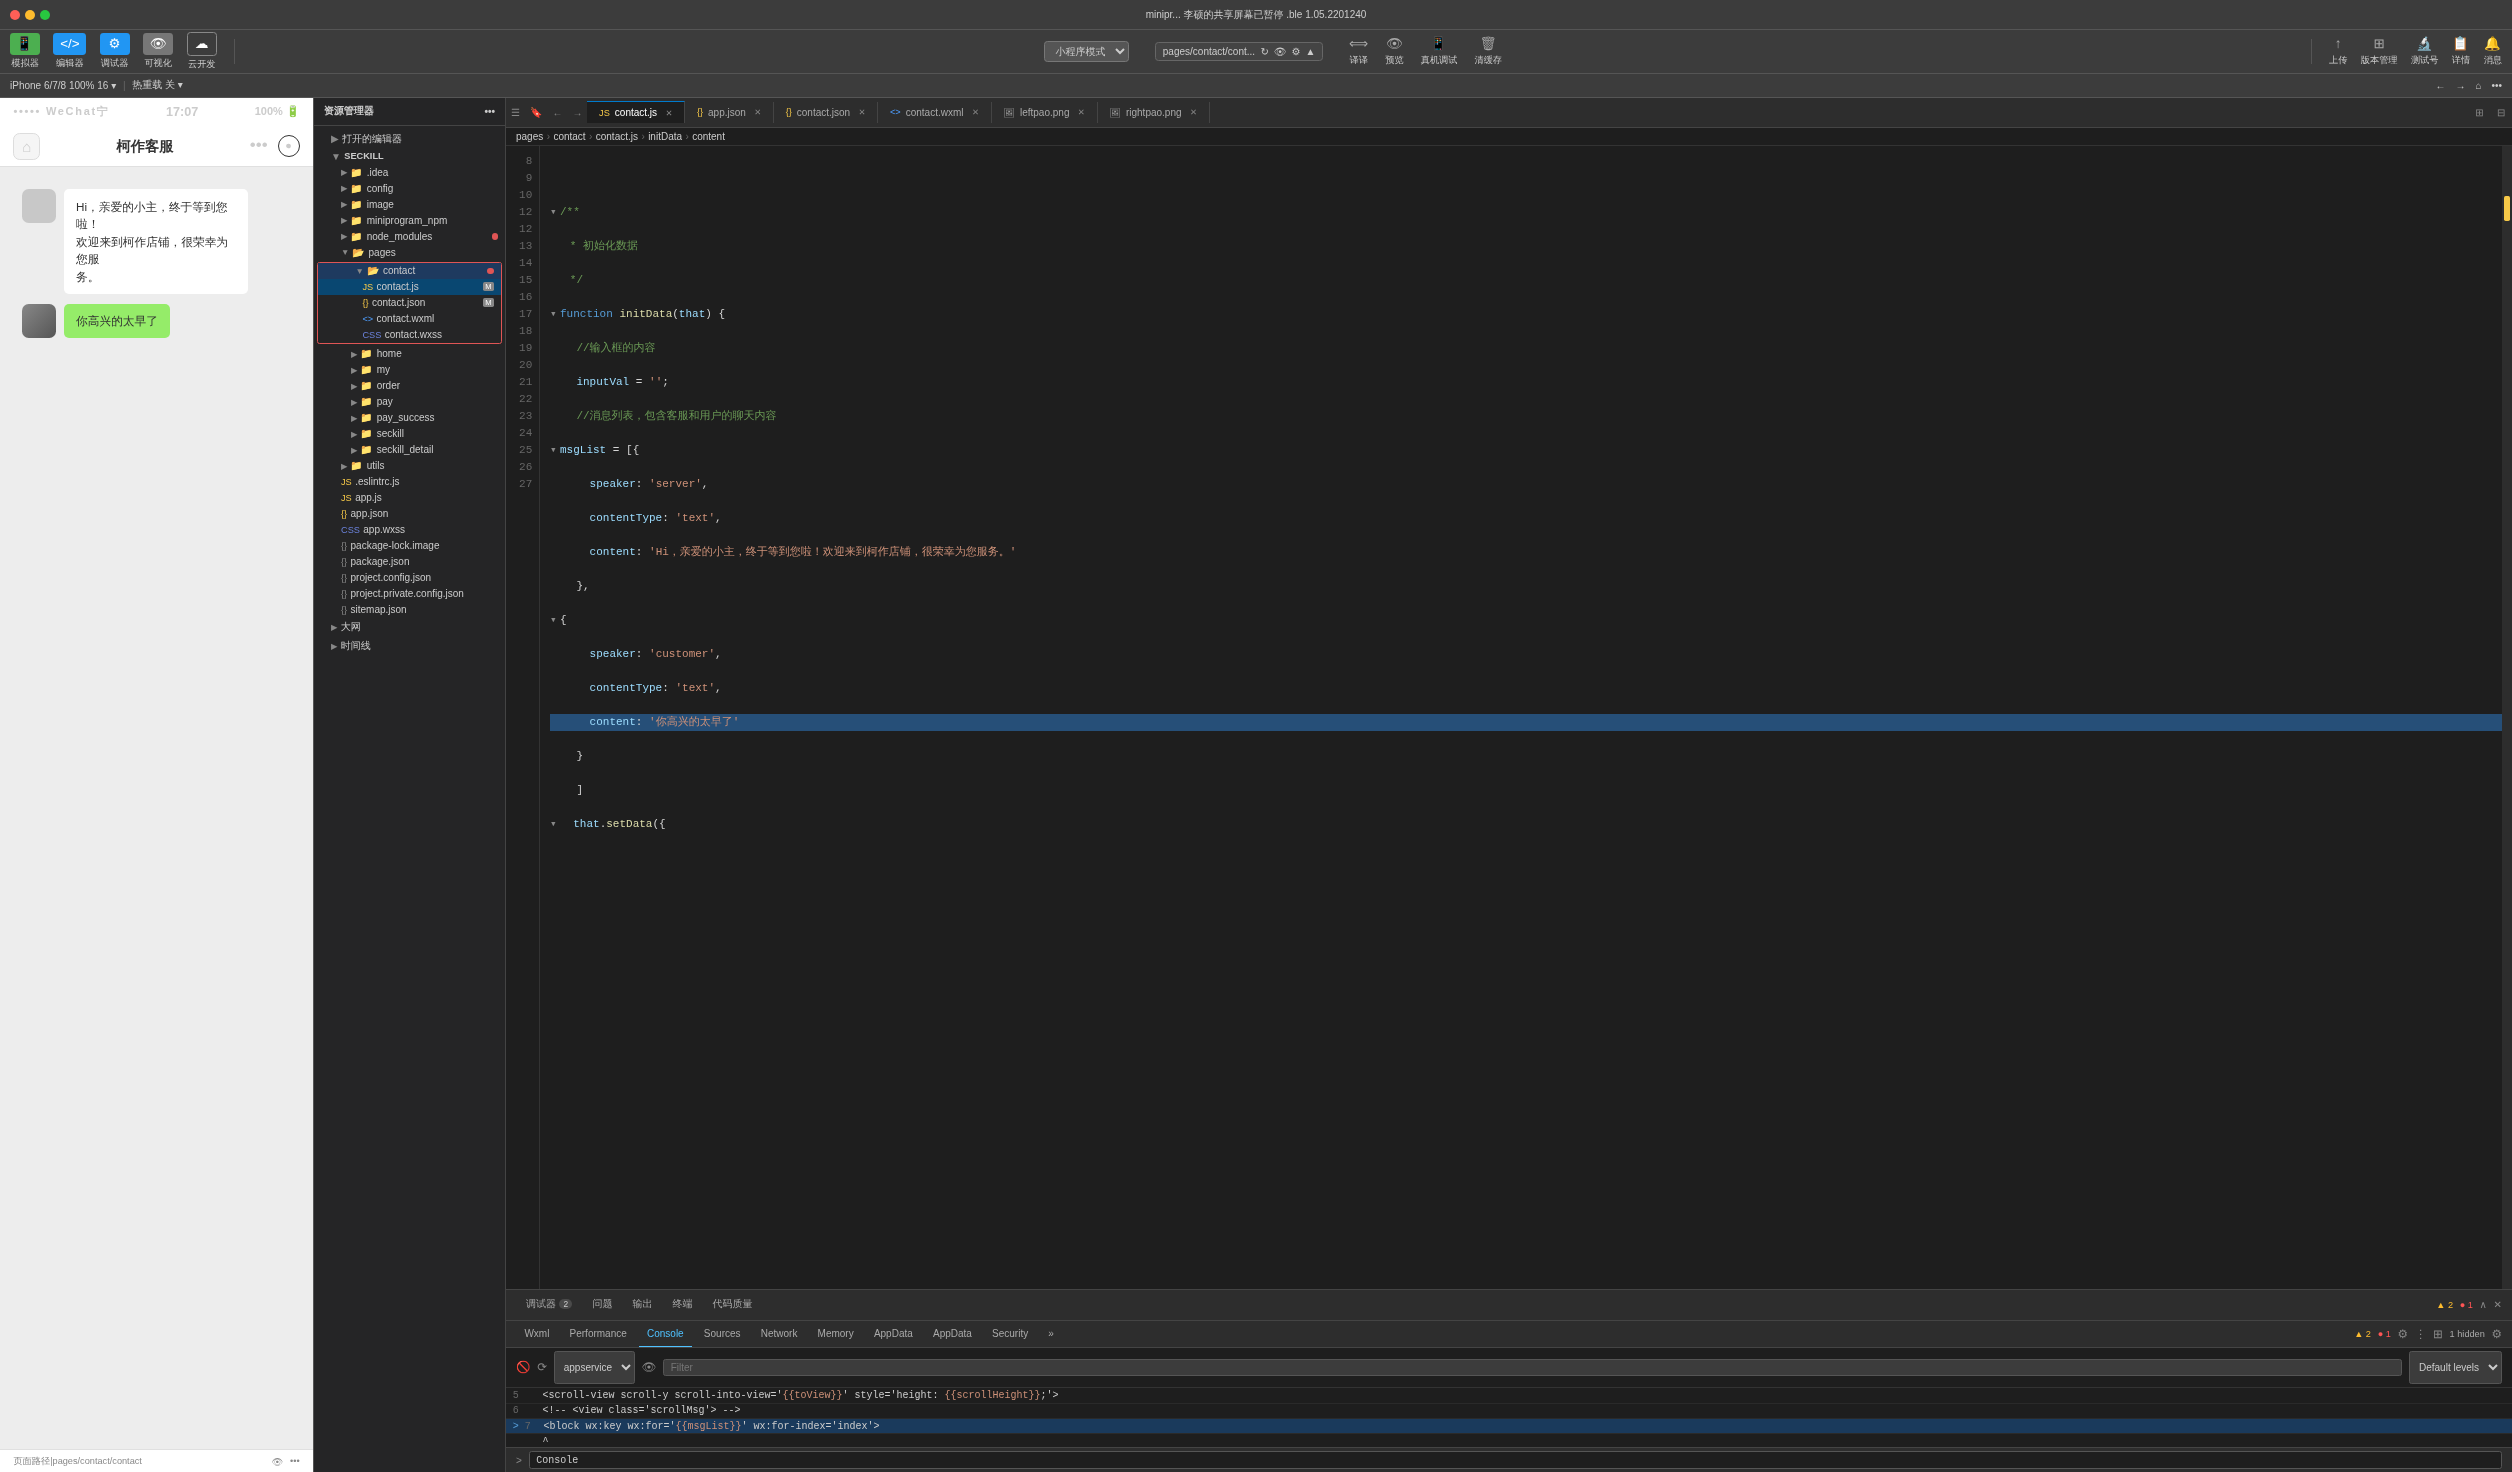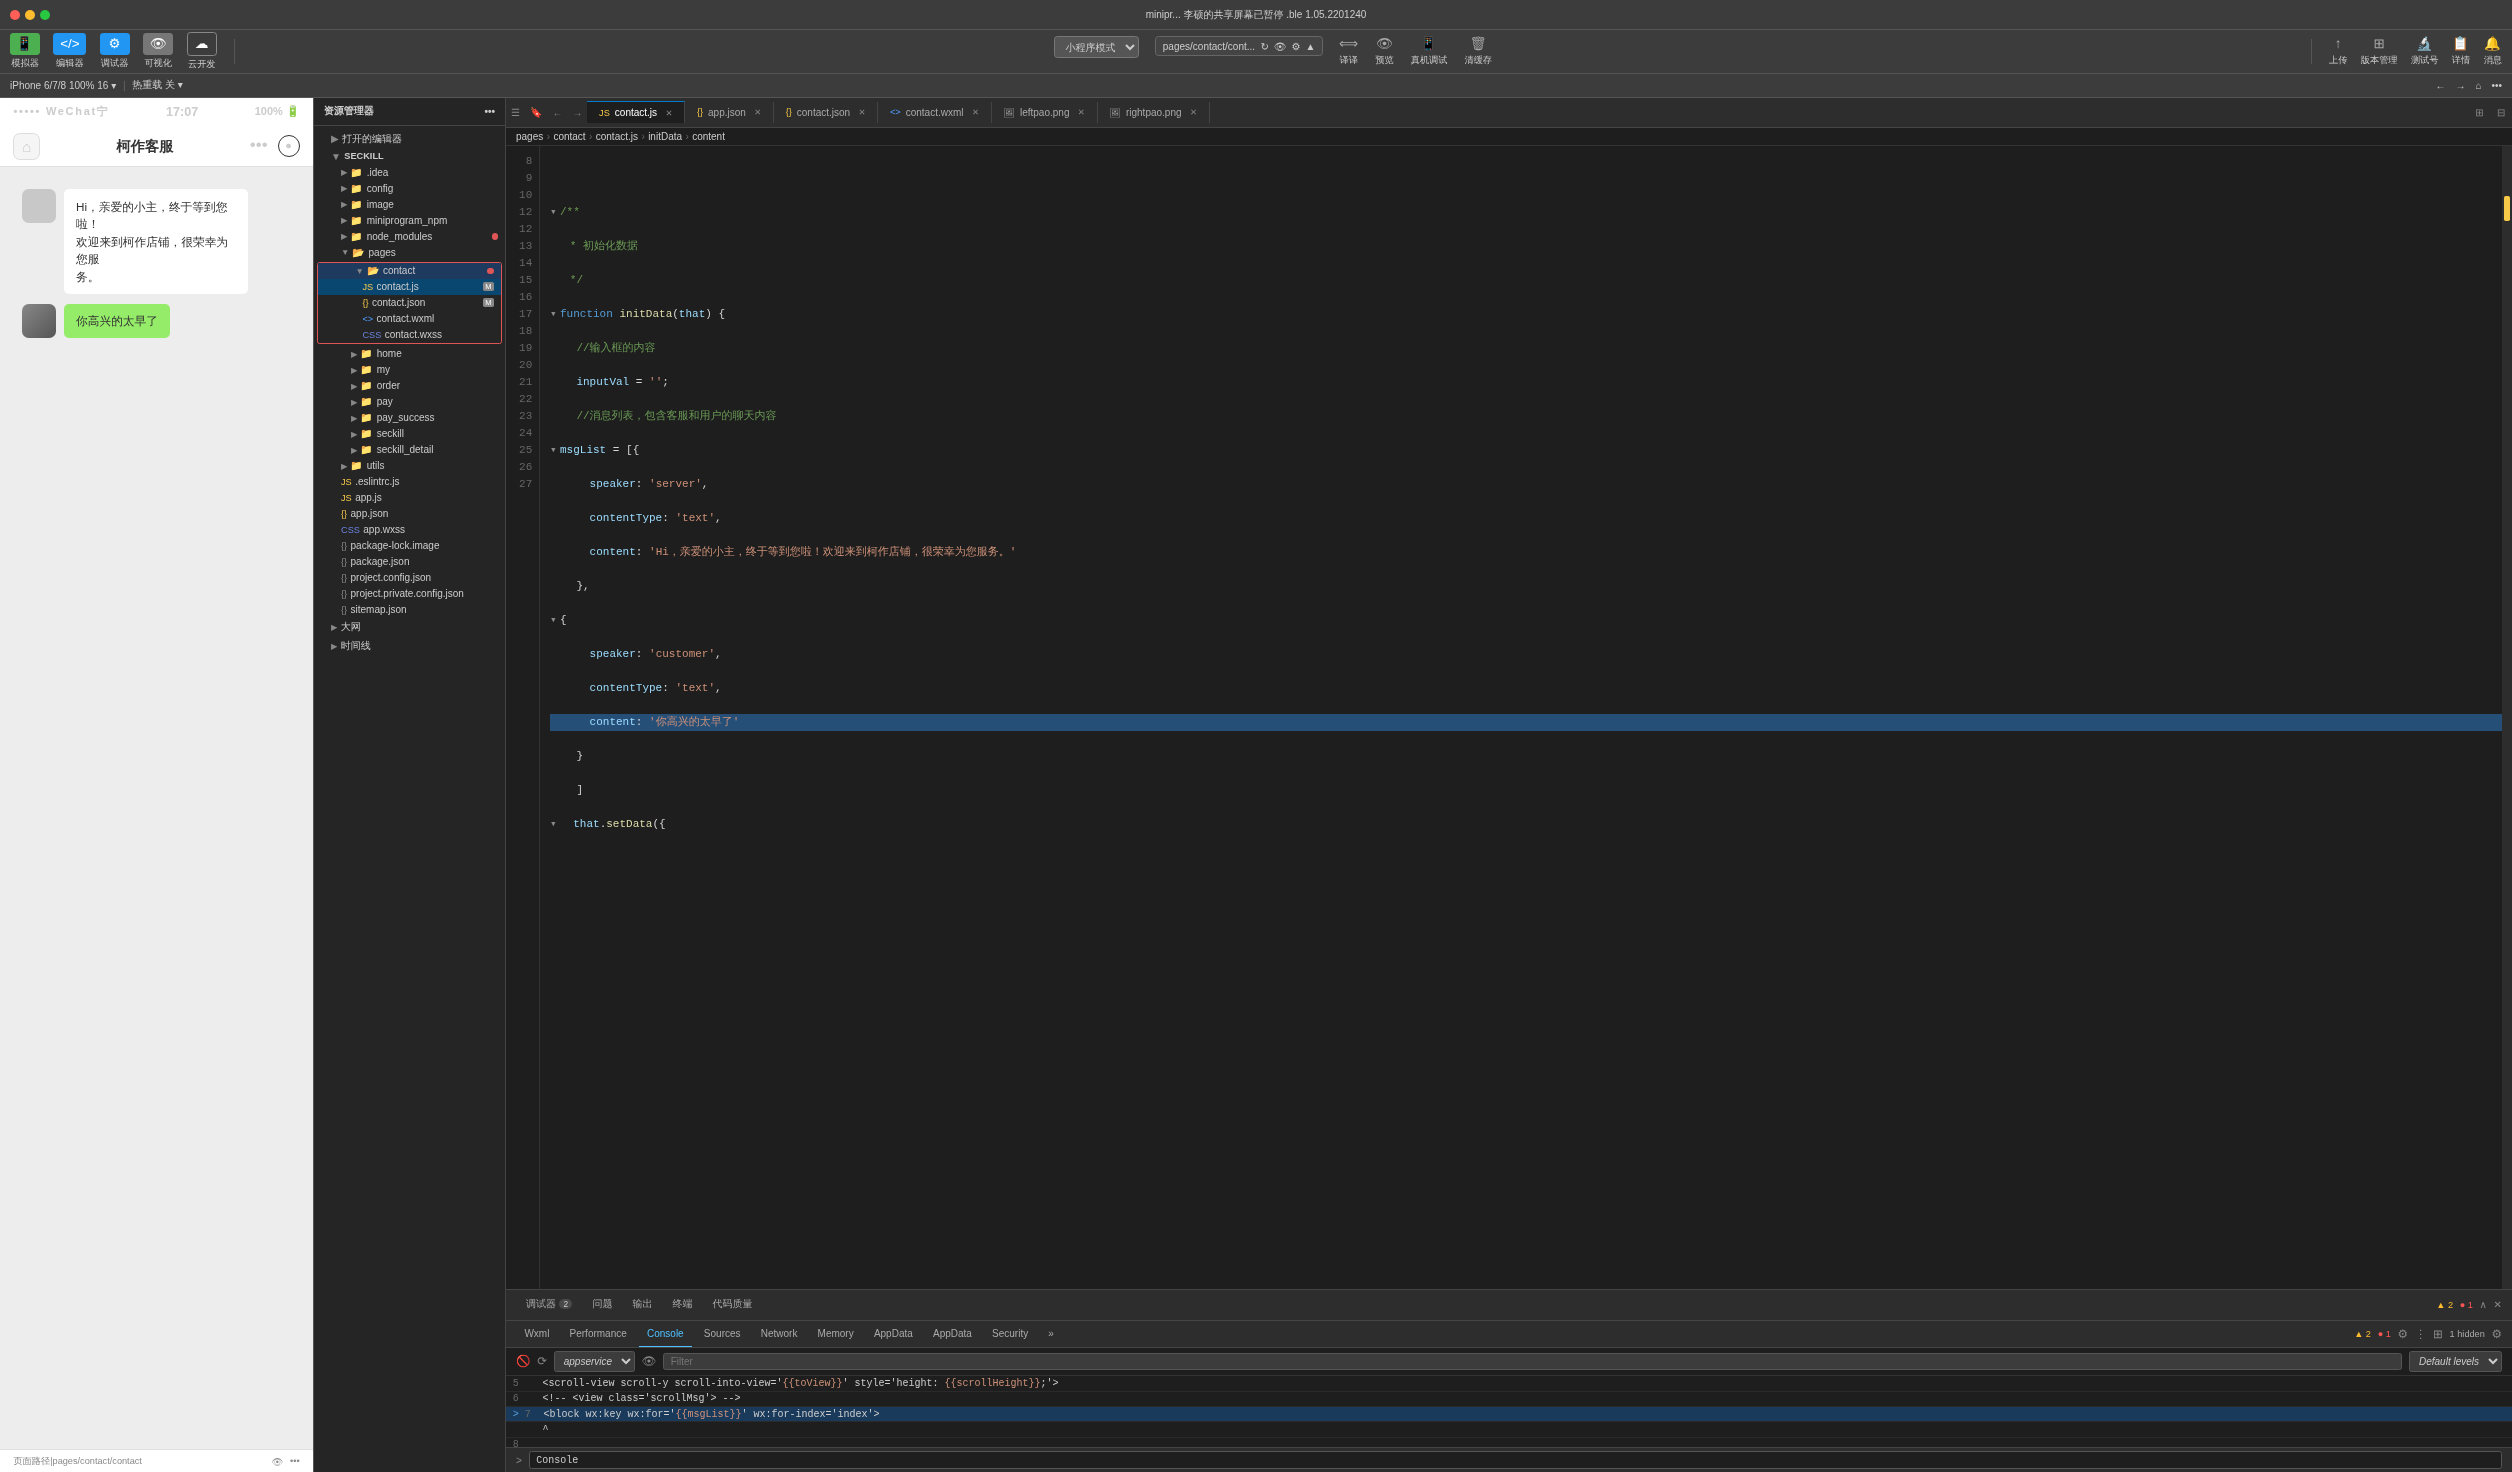--- a/index.html
+++ b/index.html
@@ -14,21 +14,21 @@
     .tl-green { background: #28c840; }
 
     
     .toolbar { background: #3c3c3c; height: 44px; display: flex; align-items: center; padding: 0 10px; gap: 13.4px; border-bottom: 0.8px solid #555; }
     .toolbar-item { display: flex; flex-direction: column; align-items: center; gap: 2.5px; color: #ccc; font-size: 9.2px; cursor: pointer; }
     .toolbar-item .icon-box { background: #4CAF50; border-radius: 3.4px; padding: 3.4px 6.7px; color: white; font-size: 11.7px; min-width: 30px; text-align: center; display: flex; align-items: center; justify-content: center; }
     .toolbar-item .icon-box.blue { background: #2196F3; }
     .toolbar-item .icon-box.gray { background: #777; }
     .toolbar-item .icon-box.outline { background: transparent; border: 0.8px solid #888; }
     .toolbar-sep { width: 0.8px; height: 25px; background: #555; margin: 0 3.4px; }
-    .toolbar-center { flex: 1; display: flex; align-items: flex-start; justify-content: center; gap: 16px; }
+    .toolbar-center { flex: 1; display: flex; align-items: center; justify-content: center; gap: 26px; }
     .mode-select { background: #555; border: 0.8px solid #777; color: #ccc; border-radius: 3.4px; padding: 3.4px 6.7px; font-size: 10px; }
     .path-bar { background: #444; border: 0.8px solid #666; border-radius: 3.4px; padding: 3.4px 6.7px; color: #ccc; font-size: 10px; display: flex; align-items: center; gap: 5px; min-width: 168px; }
     .toolbar-action { display: flex; flex-direction: column; align-items: center; gap: 2.5px; color: #ccc; font-size: 9.2px; cursor: pointer; }
     .toolbar-action-icon { font-size: 13.4px; color: #aaa; }
 
     
     .secondary-bar { background: #3c3c3c; height: 23.5px; display: flex; align-items: center; padding: 0 10px; gap: 13.4px; border-bottom: 0.8px solid #555; font-size: 10px; color: #ccc; }
     .phone-info { display: flex; align-items: center; gap: 6.7px; }
 
     
@@ -84,21 +84,21 @@
     .punct { color: #d4d4d4; }
 
     
     .devtools { background: #1e1e1e; border-top: 0.8px solid #444; height: 184px; display: flex; flex-direction: column; }
     .devtools-header { background: #2d2d2d; padding: 0 10px; display: flex; align-items: center; justify-content: space-between; border-bottom: 0.8px solid #444; }
     .devtools-tabs { display: flex; align-items: center; height: 30px; }
     .devtools-tab { padding: 0 10px; height: 100%; display: flex; align-items: center; font-size: 10px; color: #aaa; cursor: pointer; border-bottom: 1.7px solid transparent; }
     .devtools-tab .tab-badge { background: #4a4a4a; color: #ccc; font-size: 8.4px; border-radius: 6.7px; padding: 0 4.2px; margin-left: 3.4px; }
     .devtools-controls { display: flex; align-items: center; gap: 6.7px; }
     .devtools-toolbar { background: #1e1e1e; padding: 3.4px 10px; display: flex; align-items: center; gap: 6.7px; border-bottom: 0.8px solid #333; }
-    .devtools-select { background: #3c3c3c; border: 0.8px solid #555; color: #ccc; border-radius: 2.5px; padding: 3px 5px; font-size: 10px; font-style: italic; }
+    .devtools-select { background: #3c3c3c; border: 0.8px solid #555; color: #ccc; border-radius: 2.5px; padding: 9px 5px; font-size: 10px; }
     .filter-input { background: #3c3c3c; border: 0.8px solid #555; color: #ccc; border-radius: 2.5px; padding: 1.7px 6.7px; font-size: 10px; flex: 1; }
     .devtools-body { flex: 1; overflow-y: auto; font-family: 'Courier New', monospace; font-size: 10px; color: #ccc; }
     .console-line { display: flex; padding: 1.7px 6.7px; gap: 6.7px; align-items: flex-start; border-bottom: 0.8px solid #2a2a2a; }
     .console-line-num { color: #666; min-width: 17px; }
     .console-line-content { flex: 1; }
     .console-current { background: #1a3a5c; }
     .line-indicator { color: #569cd6; }
   </style>
 </head>
 <body>

